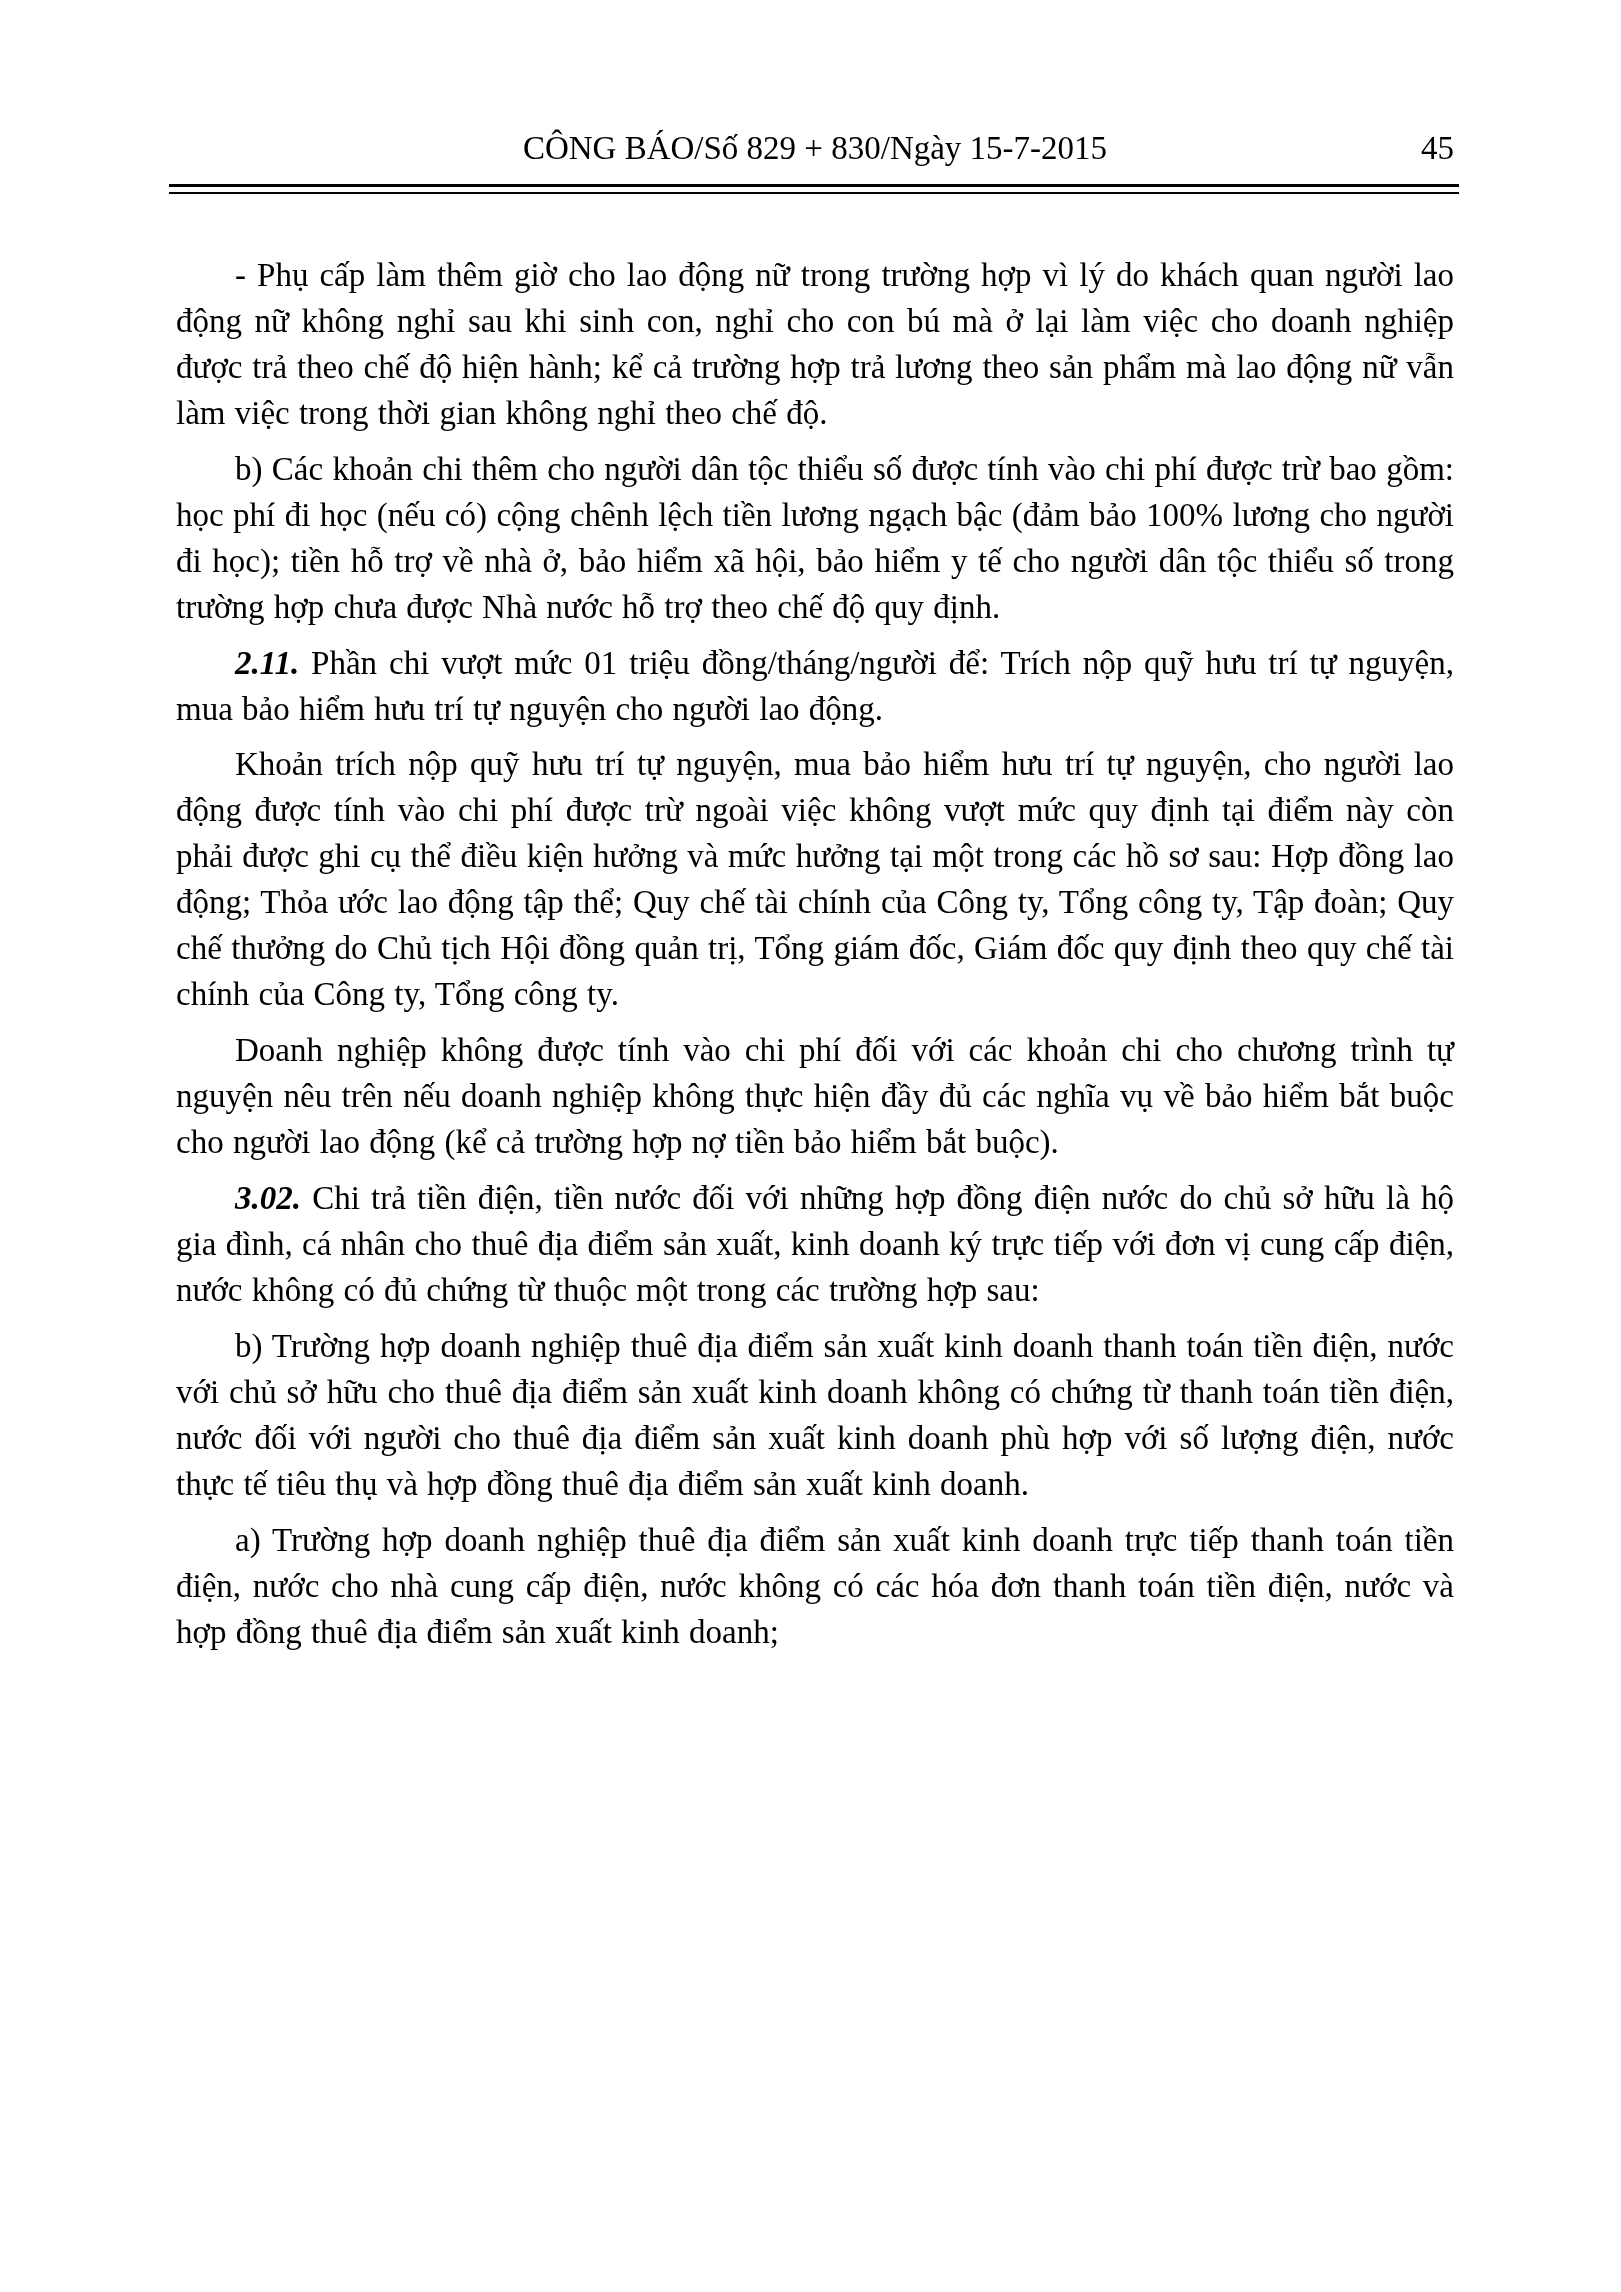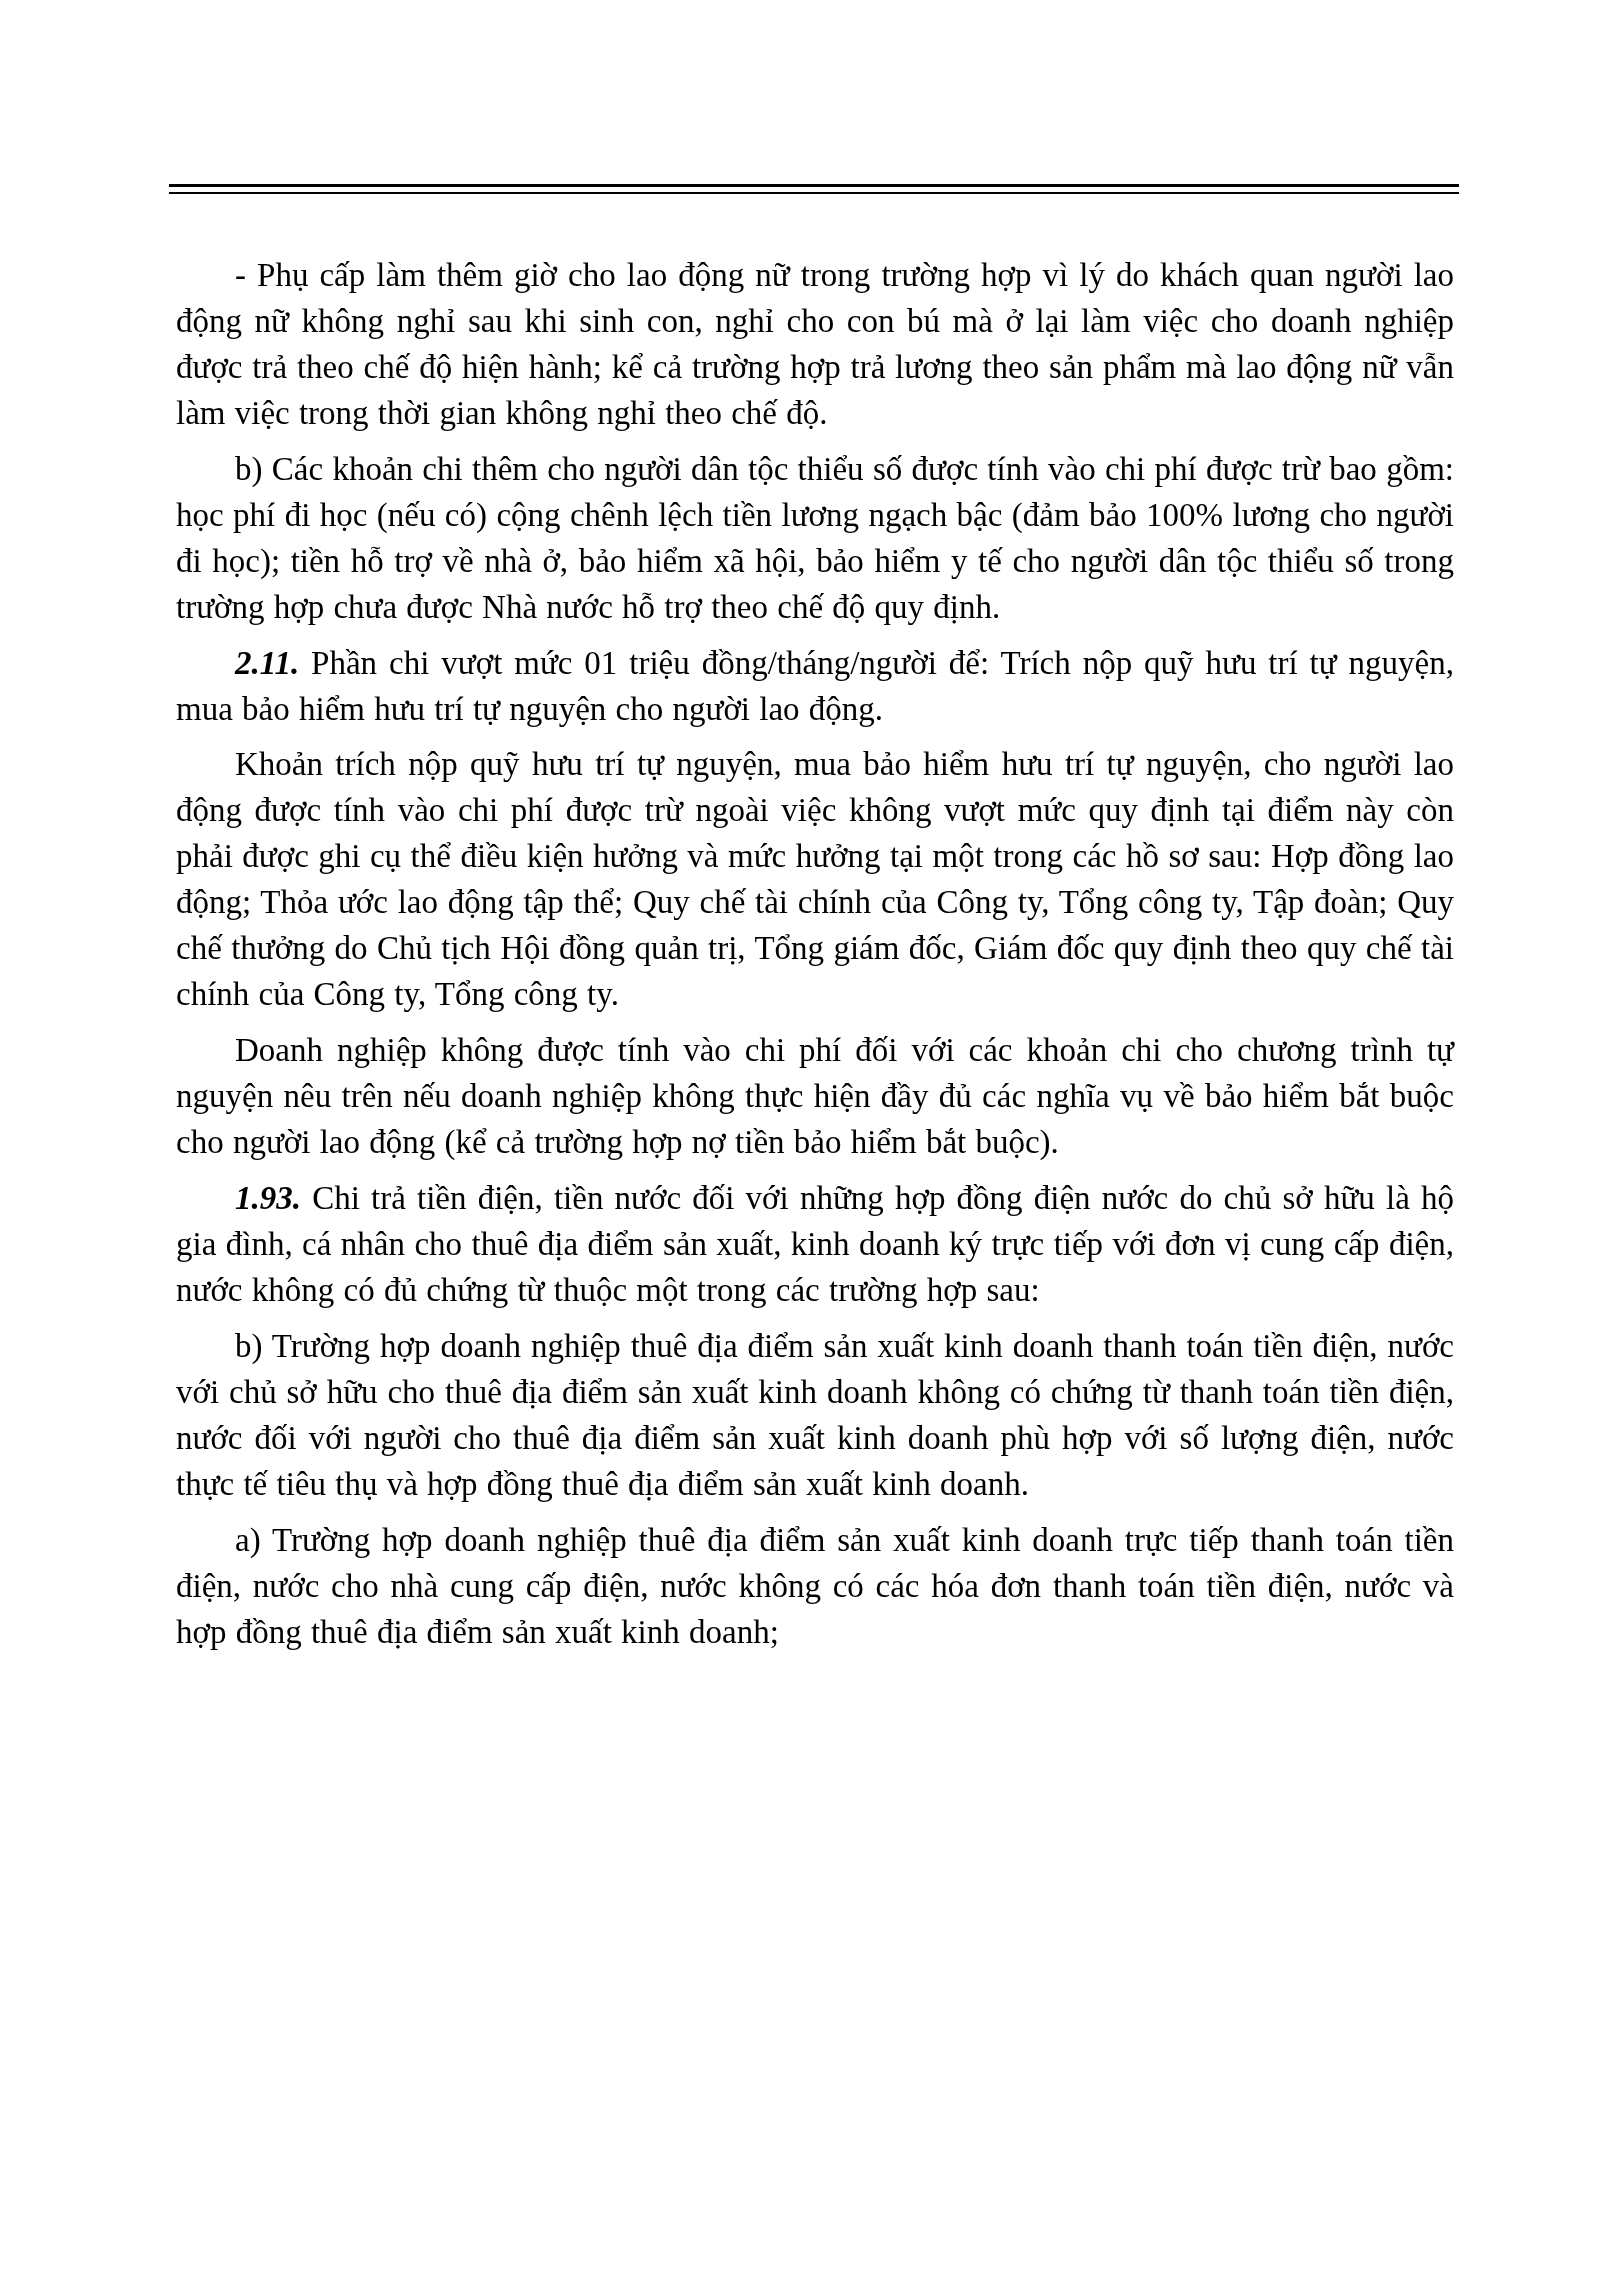--- a/index.html
+++ b/index.html
@@ -64,41 +64,45 @@
   .lead {
     font-weight: bold;
     font-style: italic;
   }
 </style>
 </head>
 <body>
 
 <div class="page">
 
+  <div class="header-row">
+    <span class="header-title">CÔNG BÁO/Số 829 + 830/Ngày 15-7-2015</span>
+    <span class="header-page-number">45</span>
+  </div>
 
   <div class="double-rule"></div>
 
   <div class="content">
     <p>
       <span class="lead"></span><span>- Phụ cấp làm thêm giờ cho lao động nữ trong trường hợp vì lý do khách quan người lao động nữ không nghỉ sau khi sinh con, nghỉ cho con bú mà ở lại làm việc cho doanh nghiệp được trả theo chế độ hiện hành; kể cả trường hợp trả lương theo sản phẩm mà lao động nữ vẫn làm việc trong thời gian không nghỉ theo chế độ.</span>
     </p>
     <p>
       <span class="lead"></span><span>b) Các khoản chi thêm cho người dân tộc thiểu số được tính vào chi phí được trừ bao gồm: học phí đi học (nếu có) cộng chênh lệch tiền lương ngạch bậc (đảm bảo 100% lương cho người đi học); tiền hỗ trợ về nhà ở, bảo hiểm xã hội, bảo hiểm y tế cho người dân tộc thiểu số trong trường hợp chưa được Nhà nước hỗ trợ theo chế độ quy định.</span>
     </p>
     <p>
       <span class="lead">2.11.</span><span> Phần chi vượt mức 01 triệu đồng/tháng/người để: Trích nộp quỹ hưu trí tự nguyện, mua bảo hiểm hưu trí tự nguyện cho người lao động.</span>
     </p>
     <p>
       <span class="lead"></span><span>Khoản trích nộp quỹ hưu trí tự nguyện, mua bảo hiểm hưu trí tự nguyện, cho người lao động được tính vào chi phí được trừ ngoài việc không vượt mức quy định tại điểm này còn phải được ghi cụ thể điều kiện hưởng và mức hưởng tại một trong các hồ sơ sau: Hợp đồng lao động; Thỏa ước lao động tập thể; Quy chế tài chính của Công ty, Tổng công ty, Tập đoàn; Quy chế thưởng do Chủ tịch Hội đồng quản trị, Tổng giám đốc, Giám đốc quy định theo quy chế tài chính của Công ty, Tổng công ty.</span>
     </p>
     <p>
       <span class="lead"></span><span>Doanh nghiệp không được tính vào chi phí đối với các khoản chi cho chương trình tự nguyện nêu trên nếu doanh nghiệp không thực hiện đầy đủ các nghĩa vụ về bảo hiểm bắt buộc cho người lao động (kể cả trường hợp nợ tiền bảo hiểm bắt buộc).</span>
     </p>
     <p>
-      <span class="lead">1.93.</span><span> Chi trả tiền điện, tiền nước đối với những hợp đồng điện nước do chủ sở hữu là hộ gia đình, cá nhân cho thuê địa điểm sản xuất, kinh doanh ký trực tiếp với đơn vị cung cấp điện, nước không có đủ chứng từ thuộc một trong các trường hợp sau:</span>
+      <span class="lead">3.02.</span><span> Chi trả tiền điện, tiền nước đối với những hợp đồng điện nước do chủ sở hữu là hộ gia đình, cá nhân cho thuê địa điểm sản xuất, kinh doanh ký trực tiếp với đơn vị cung cấp điện, nước không có đủ chứng từ thuộc một trong các trường hợp sau:</span>
     </p>
     <p>
       <span class="lead"></span><span>b) Trường hợp doanh nghiệp thuê địa điểm sản xuất kinh doanh thanh toán tiền điện, nước với chủ sở hữu cho thuê địa điểm sản xuất kinh doanh không có chứng từ thanh toán tiền điện, nước đối với người cho thuê địa điểm sản xuất kinh doanh phù hợp với số lượng điện, nước thực tế tiêu thụ và hợp đồng thuê địa điểm sản xuất kinh doanh.</span>
     </p>
     <p>
       <span class="lead"></span><span>a) Trường hợp doanh nghiệp thuê địa điểm sản xuất kinh doanh trực tiếp thanh toán tiền điện, nước cho nhà cung cấp điện, nước không có các hóa đơn thanh toán tiền điện, nước và hợp đồng thuê địa điểm sản xuất kinh doanh;</span>
     </p>
   </div>
 
 </div>

